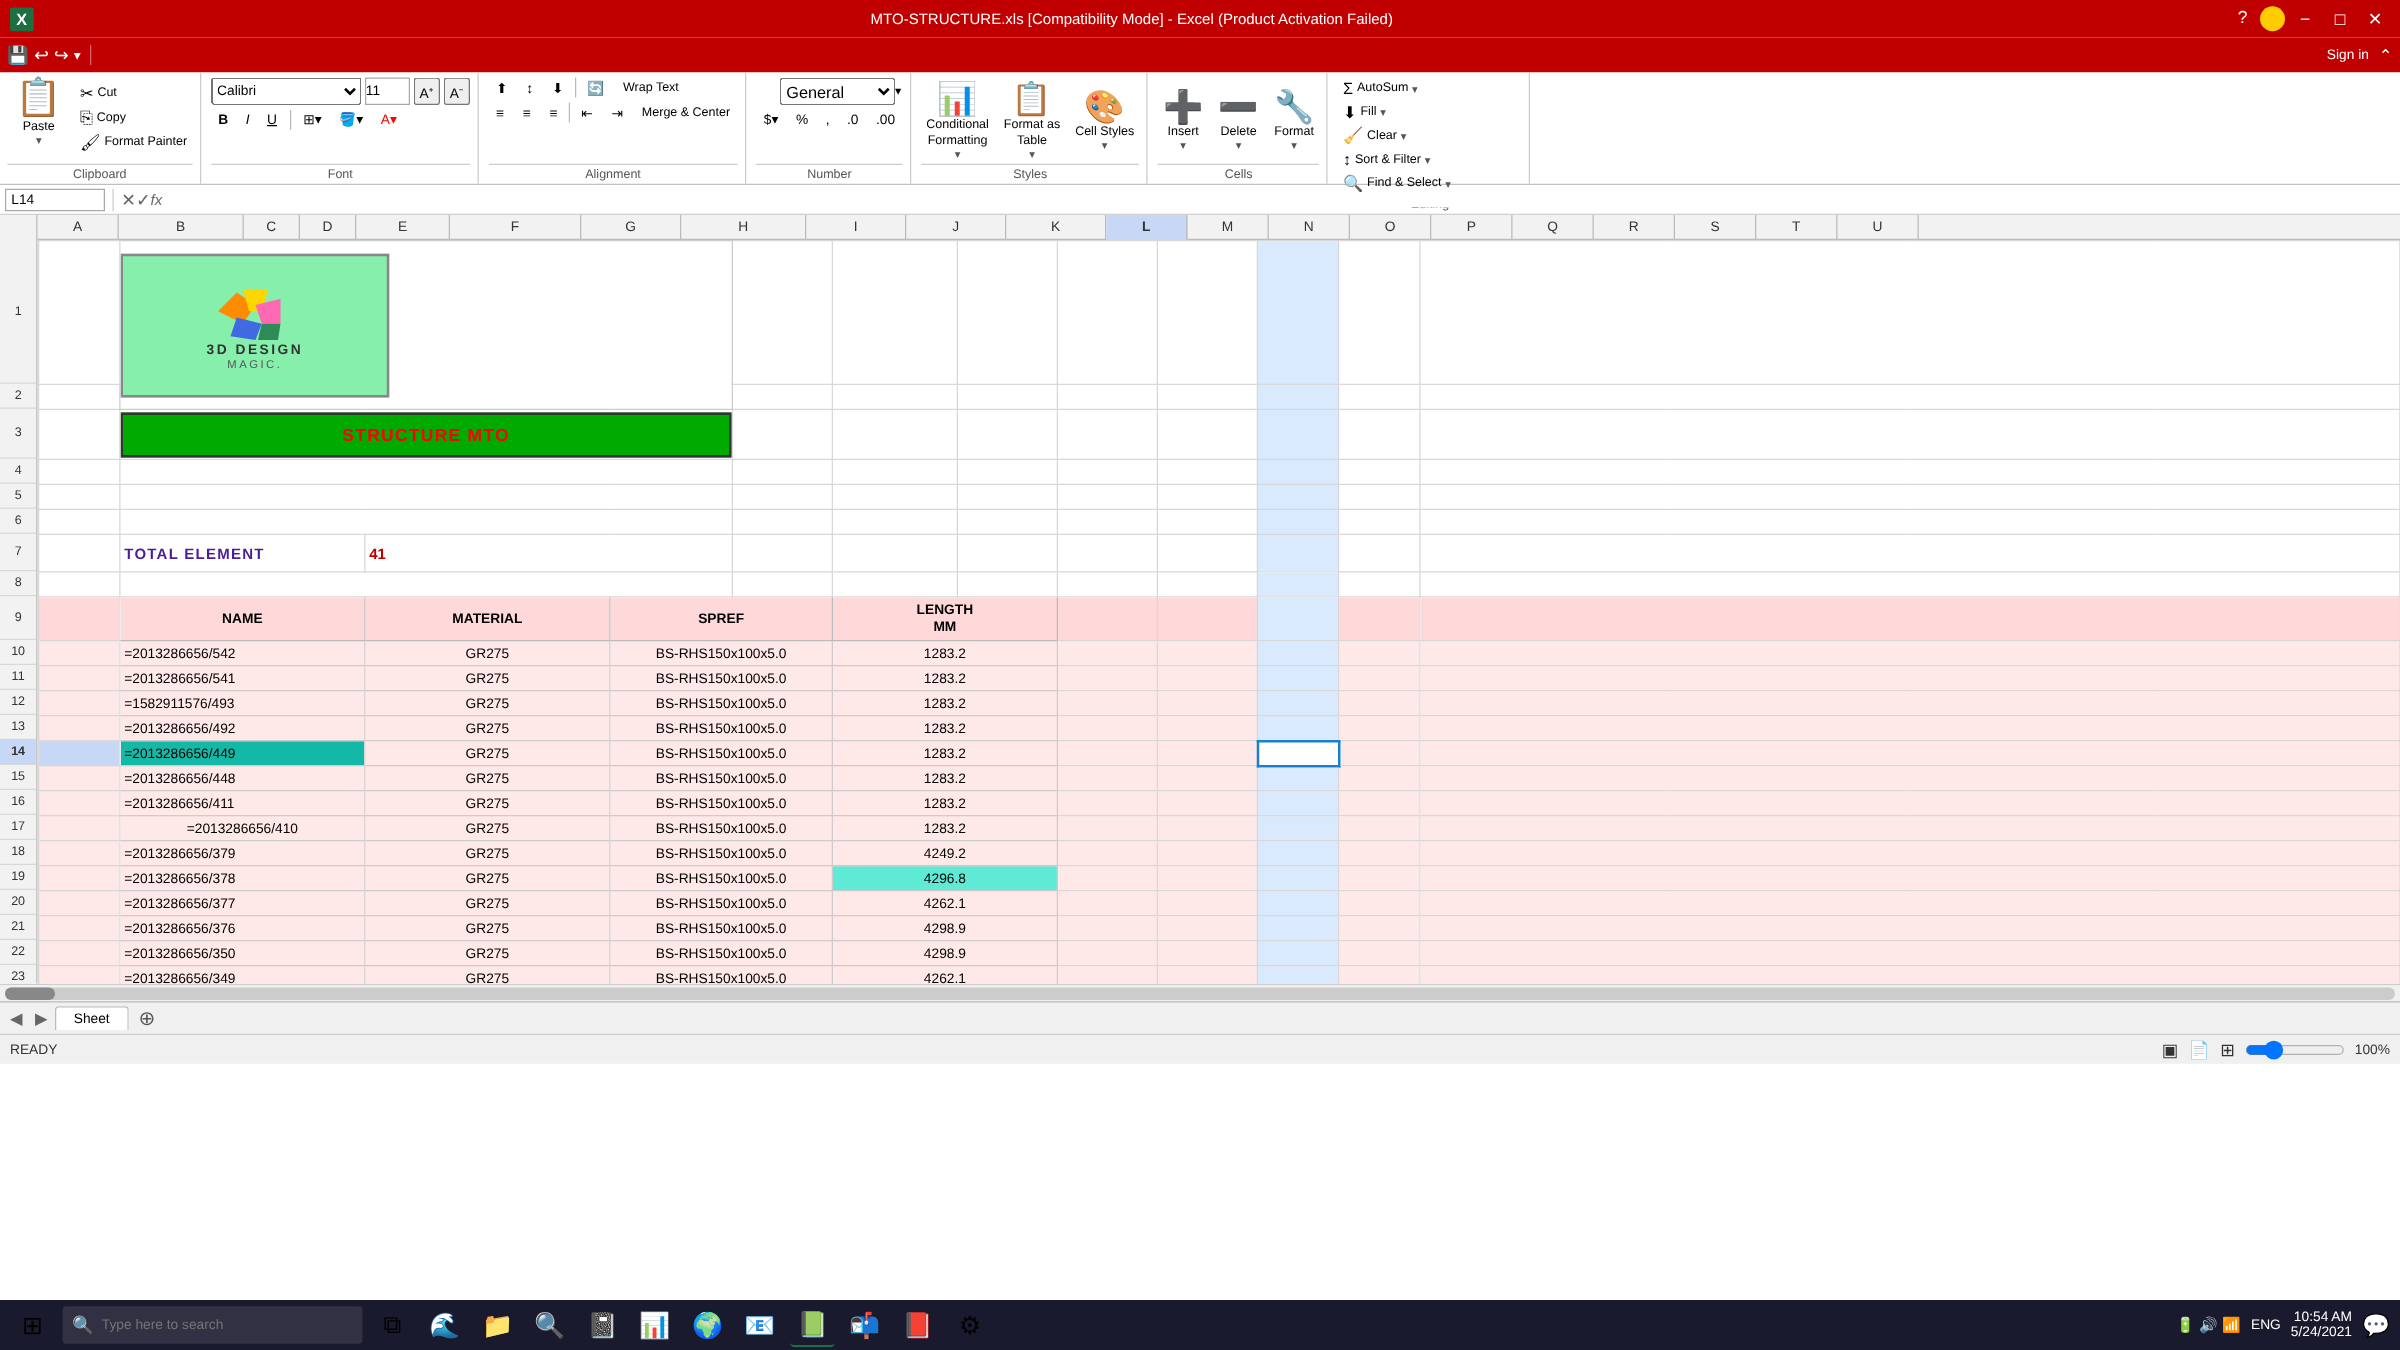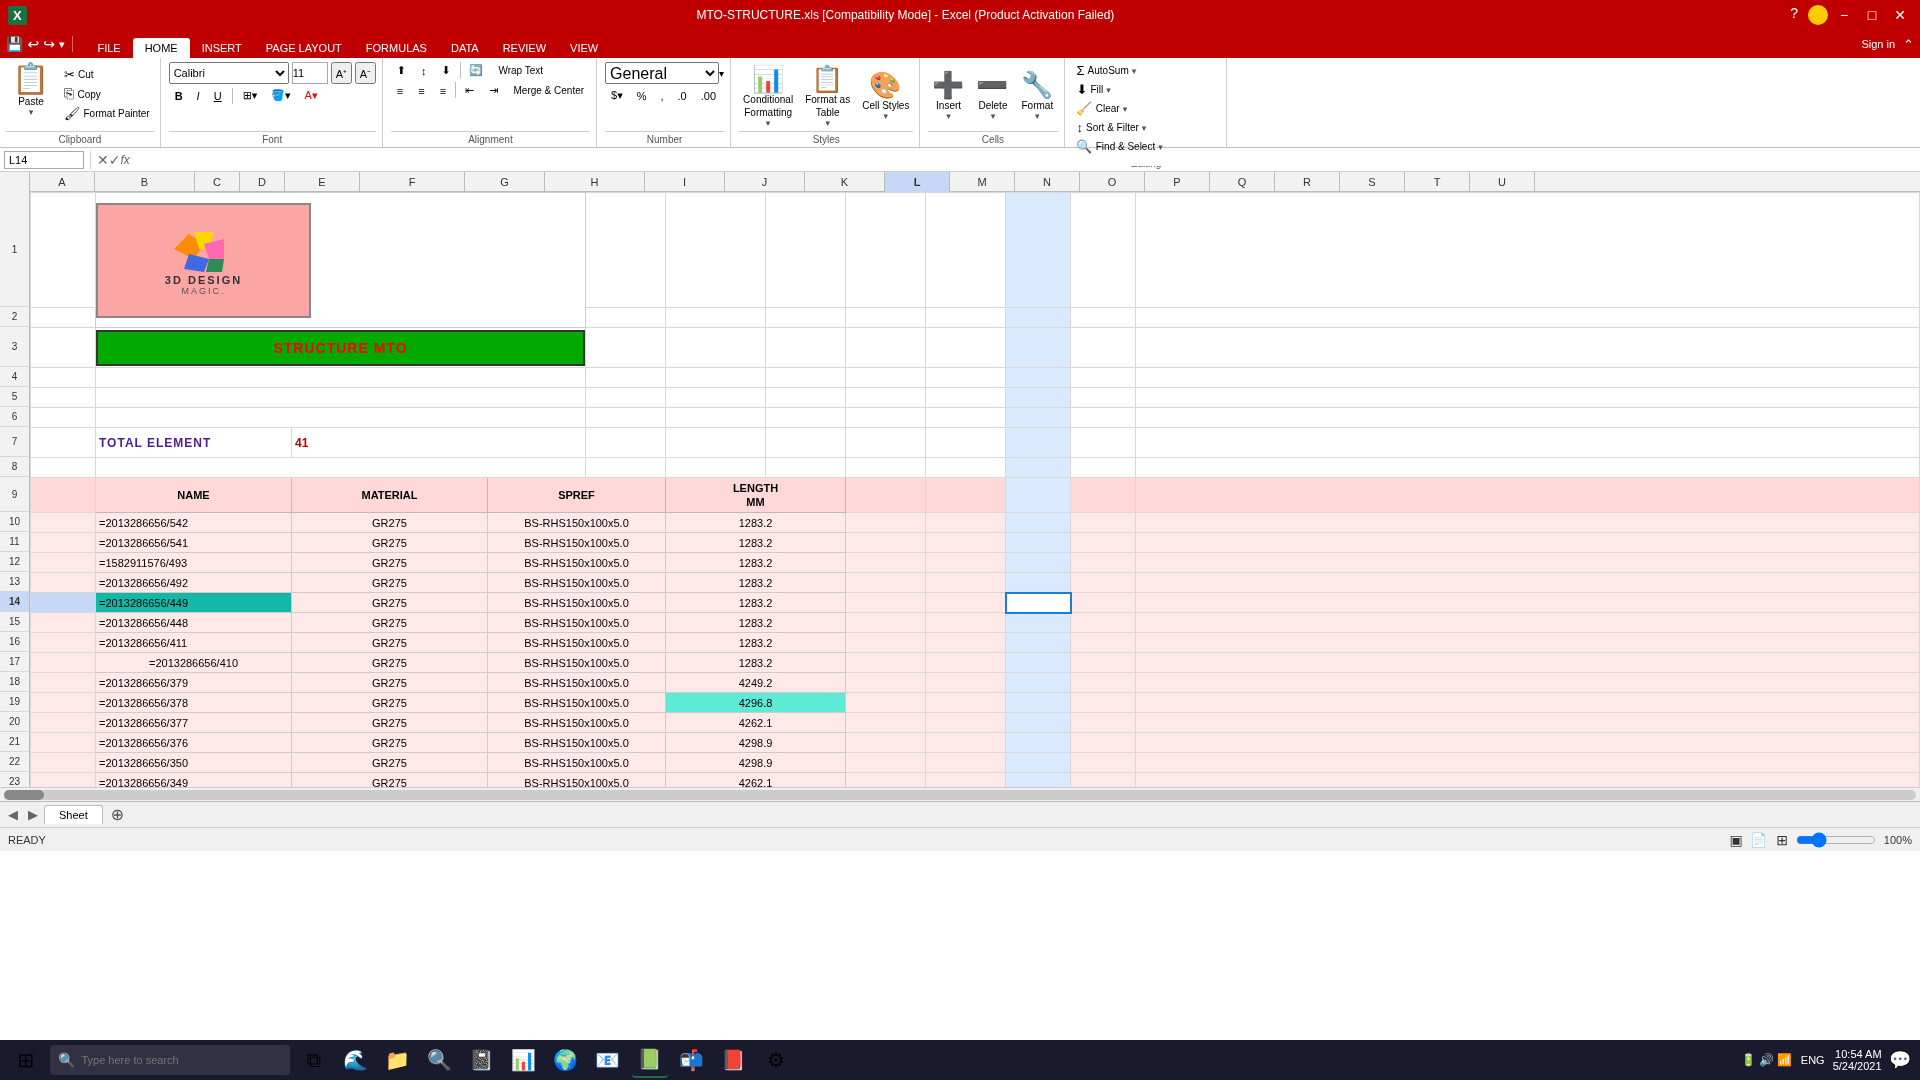--- a/index.html
+++ b/index.html
@@ -220,30 +220,20 @@
   </div>
 </div>
 
 <div style="background:#c00000;display:flex;align-items:center;height:28px;padding:0 6px;gap:4px;">
   <span data-name="qa-save-icon" style="color:#fff;font-size:14px;cursor:pointer;">💾</span>
   <span data-name="qa-undo-icon" style="color:#fff;font-size:14px;cursor:pointer;">↩</span>
   <span data-name="qa-redo-icon" style="color:#fff;font-size:14px;cursor:pointer;">↪</span>
   <span data-name="qa-more-icon" style="color:#fff;font-size:11px;cursor:pointer;">▾</span>
   <span style="width:1px;height:16px;background:rgba(255,255,255,0.4);margin:0 4px;"></span>
 
-  <div id="ribbon-tabs" style="display:flex;align-items:flex-end;gap:0;background:transparent;height:28px;">
-    <div data-name="tab-file" class="ribbon-tab" style="background:#c00000;color:#fff;padding:4px 12px;font-size:11px;cursor:pointer;">FILE</div>
-    <div data-name="tab-home" class="ribbon-tab active" style="padding:4px 12px;font-size:11px;cursor:pointer;border-radius:3px 3px 0 0;">HOME</div>
-    <div data-name="tab-insert" class="ribbon-tab" style="background:transparent;color:#fff;padding:4px 12px;font-size:11px;cursor:pointer;">INSERT</div>
-    <div data-name="tab-page-layout" class="ribbon-tab" style="background:transparent;color:#fff;padding:4px 12px;font-size:11px;cursor:pointer;">PAGE LAYOUT</div>
-    <div data-name="tab-formulas" class="ribbon-tab" style="background:transparent;color:#fff;padding:4px 12px;font-size:11px;cursor:pointer;">FORMULAS</div>
-    <div data-name="tab-data" class="ribbon-tab" style="background:transparent;color:#fff;padding:4px 12px;font-size:11px;cursor:pointer;">DATA</div>
-    <div data-name="tab-review" class="ribbon-tab" style="background:transparent;color:#fff;padding:4px 12px;font-size:11px;cursor:pointer;">REVIEW</div>
-    <div data-name="tab-view" class="ribbon-tab" style="background:transparent;color:#fff;padding:4px 12px;font-size:11px;cursor:pointer;">VIEW</div>
-  </div>
   <div style="margin-left:auto;display:flex;align-items:center;gap:8px;">
     <span data-name="sign-in-button" style="color:#fff;font-size:11px;cursor:pointer;">Sign in</span>
     <span data-name="ribbon-collapse-icon" style="color:#fff;font-size:13px;cursor:pointer;">⌃</span>
   </div>
 </div>
 
 <div id="ribbon" style="background:#fff;border-bottom:1px solid #c0c0c0;display:flex;align-items:stretch;height:90px;padding:0;">
 
   <div class="ribbon-section" style="min-width:80px;" data-name="ribbon-clipboard-group">
     <div class="ribbon-section-top">
@@ -312,21 +302,21 @@
         <button data-name="increase-indent-button" class="fmt-btn">⇥</button>
         <button data-name="merge-center-button" class="fmt-btn" style="font-size:10px;">Merge &amp; Center</button>
       </div>
     </div>
     <div class="ribbon-section-name">Alignment</div>
   </div>
 
   <div class="ribbon-section" style="min-width:100px;" data-name="ribbon-number-group">
     <div class="ribbon-section-top" style="flex-direction:column;gap:3px;">
       <div style="display:flex;align-items:center;">
-        <select data-name="number-format-select" style="width:114px;height:22px;font-size:16px;">
+        <select data-name="number-format-select" style="width:92px;height:22px;font-size:13px;margin-left:19px;">
           <option>General</option>
         </select>
         <span data-name="number-format-dropdown-icon" style="font-size:10px;cursor:pointer;">▾</span>
       </div>
       <div style="display:flex;gap:2px;">
         <button data-name="currency-button" class="fmt-btn">$▾</button>
         <button data-name="percent-button" class="fmt-btn">%</button>
         <button data-name="comma-button" class="fmt-btn">,</button>
         <button data-name="decrease-decimal-button" class="fmt-btn">.0</button>
         <button data-name="increase-decimal-button" class="fmt-btn">.00</button>
@@ -477,21 +467,21 @@
 
     </div>
 
     <div id="spreadsheet" data-name="spreadsheet-area" style="flex:1;overflow:auto;position:relative;">
       <table class="grid" style="width:100%;border-collapse:collapse;">
 
         <tbody>
             <tr data-name="table-row">
           <td style="width:65px;height:115px;" data-name="cell-a1"></td>
           <td colspan="5" rowspan="2" style="height:115px;padding:0;border:1px solid #ccc;" data-name="cell-b1-logo">
-            <div style="width:215px;height:115px;border:2px solid #888;background:#fca5a5;display:flex;flex-direction:column;align-items:center;justify-content:center;padding:8px;">
+            <div style="width:215px;height:115px;border:2px solid #888;background:#86efac;display:flex;flex-direction:column;align-items:center;justify-content:center;padding:8px;">
 
               <svg width="80" height="50" viewBox="0 0 80 50" data-name="logo-svg">
 
                 <polygon points="10,25 25,10 40,20 30,35" fill="#FF8C00"></polygon>
 
                 <polygon points="30,8 50,8 45,25 35,25" fill="#FFD700"></polygon>
 
                 <polygon points="40,20 60,15 60,35 45,35" fill="#FF69B4"></polygon>
 
                 <polygon points="25,30 45,35 40,48 20,45" fill="#4169E1"></polygon>

